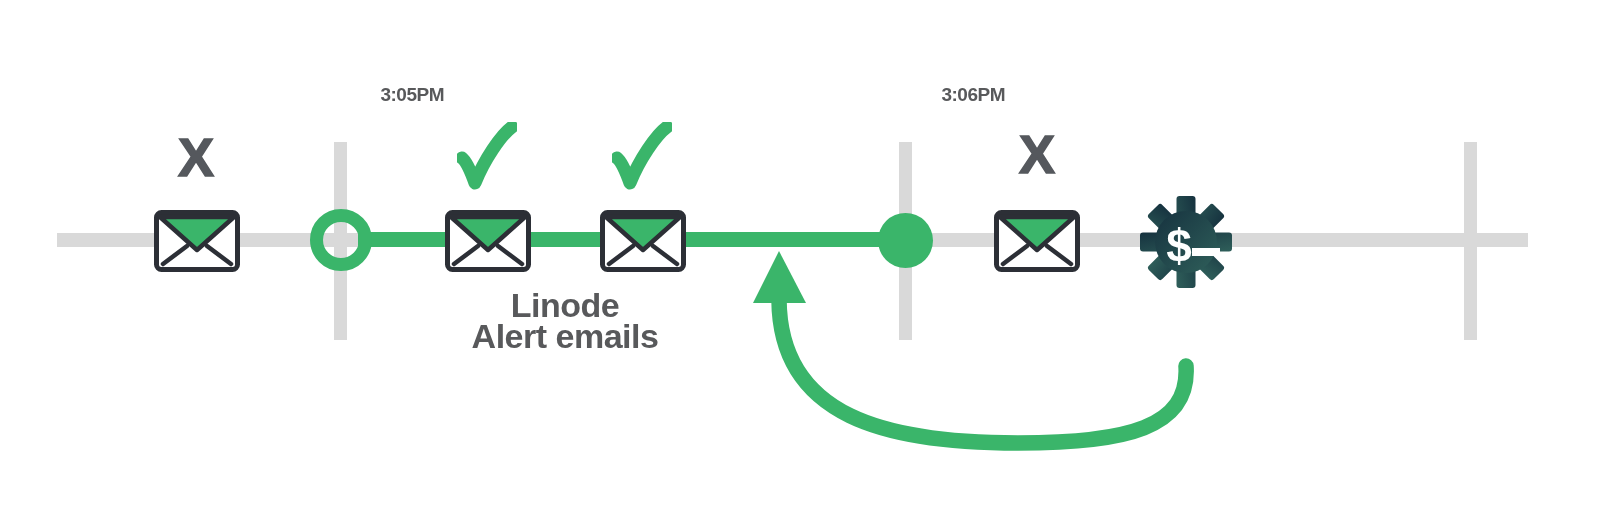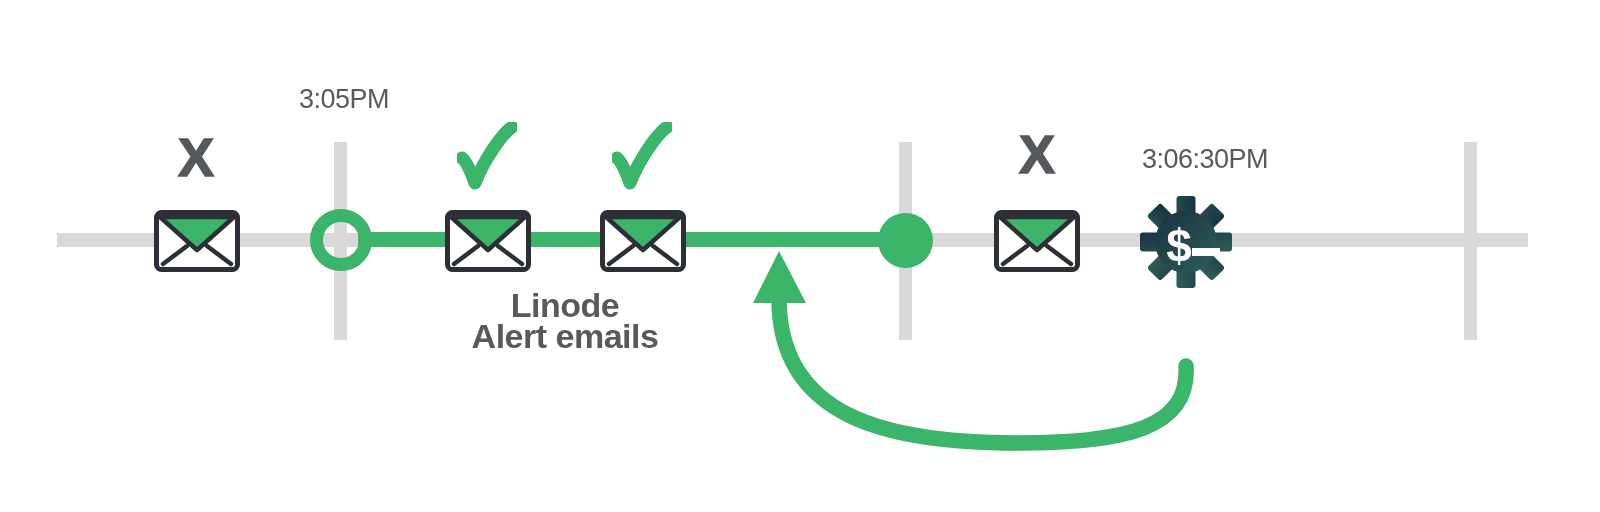--- a/index.html
+++ b/index.html
@@ -22,22 +22,22 @@
   }
   .ring{
     left:310px;top:209px;width:62px;height:62px;border:13px solid var(--green);
     border-radius:50%;box-sizing:border-box;background:transparent;
   }
   .dot{
     left:878px;top:213px;width:55px;height:55px;border-radius:50%;background:var(--green);
   }
   
   .time-label{
-    top:84px;width:200px;text-align:center;
-    font-size:27px;font-weight:normal;letter-spacing:-0.5px;color:var(--label-gray);
+    top:84px;width:200px;text-align:right;
+    font-size:19px;font-weight:bold;letter-spacing:-0.5px;color:var(--label-gray);
   }
   .tl-1{left:244px;} .tl-2{left:805px;} .tl-3{left:1372px;}
   .time-label.event-time{top:144px;left:1105px;}
   .caption{
     width:190px;text-align:center;font-size:34px;font-weight:bold;
     letter-spacing:-0.5px;line-height:31px;color:var(--label-gray);
   }
   .caption-alerts{left:470px;top:290px;}
   .caption-script{left:1091px;top:292px;}
   .x-mark{
@@ -74,21 +74,21 @@
   <div class="abs track"></div>
   <div class="abs tick tick-1"></div>
   <div class="abs tick tick-2"></div>
   <div class="abs tick tick-3"></div>
 
   <div class="abs green-seg"></div>
   <div class="abs ring"></div>
   <div class="abs dot"></div>
 
   <div class="abs time-label tl-1">3:05PM</div>
-  <div class="abs time-label event-time">3:06:30PM</div>
+  <div class="abs time-label tl-2">3:06PM</div>
 
   <svg class="abs envelope env-1" viewBox="0 0 86 62">
       <use href="#sym-envelope" xlink:href="#sym-envelope"></use>
     </svg>
   <svg class="abs envelope env-2" viewBox="0 0 86 62">
       <use href="#sym-envelope" xlink:href="#sym-envelope"></use>
     </svg>
   <svg class="abs envelope env-3" viewBox="0 0 86 62">
       <use href="#sym-envelope" xlink:href="#sym-envelope"></use>
     </svg>

